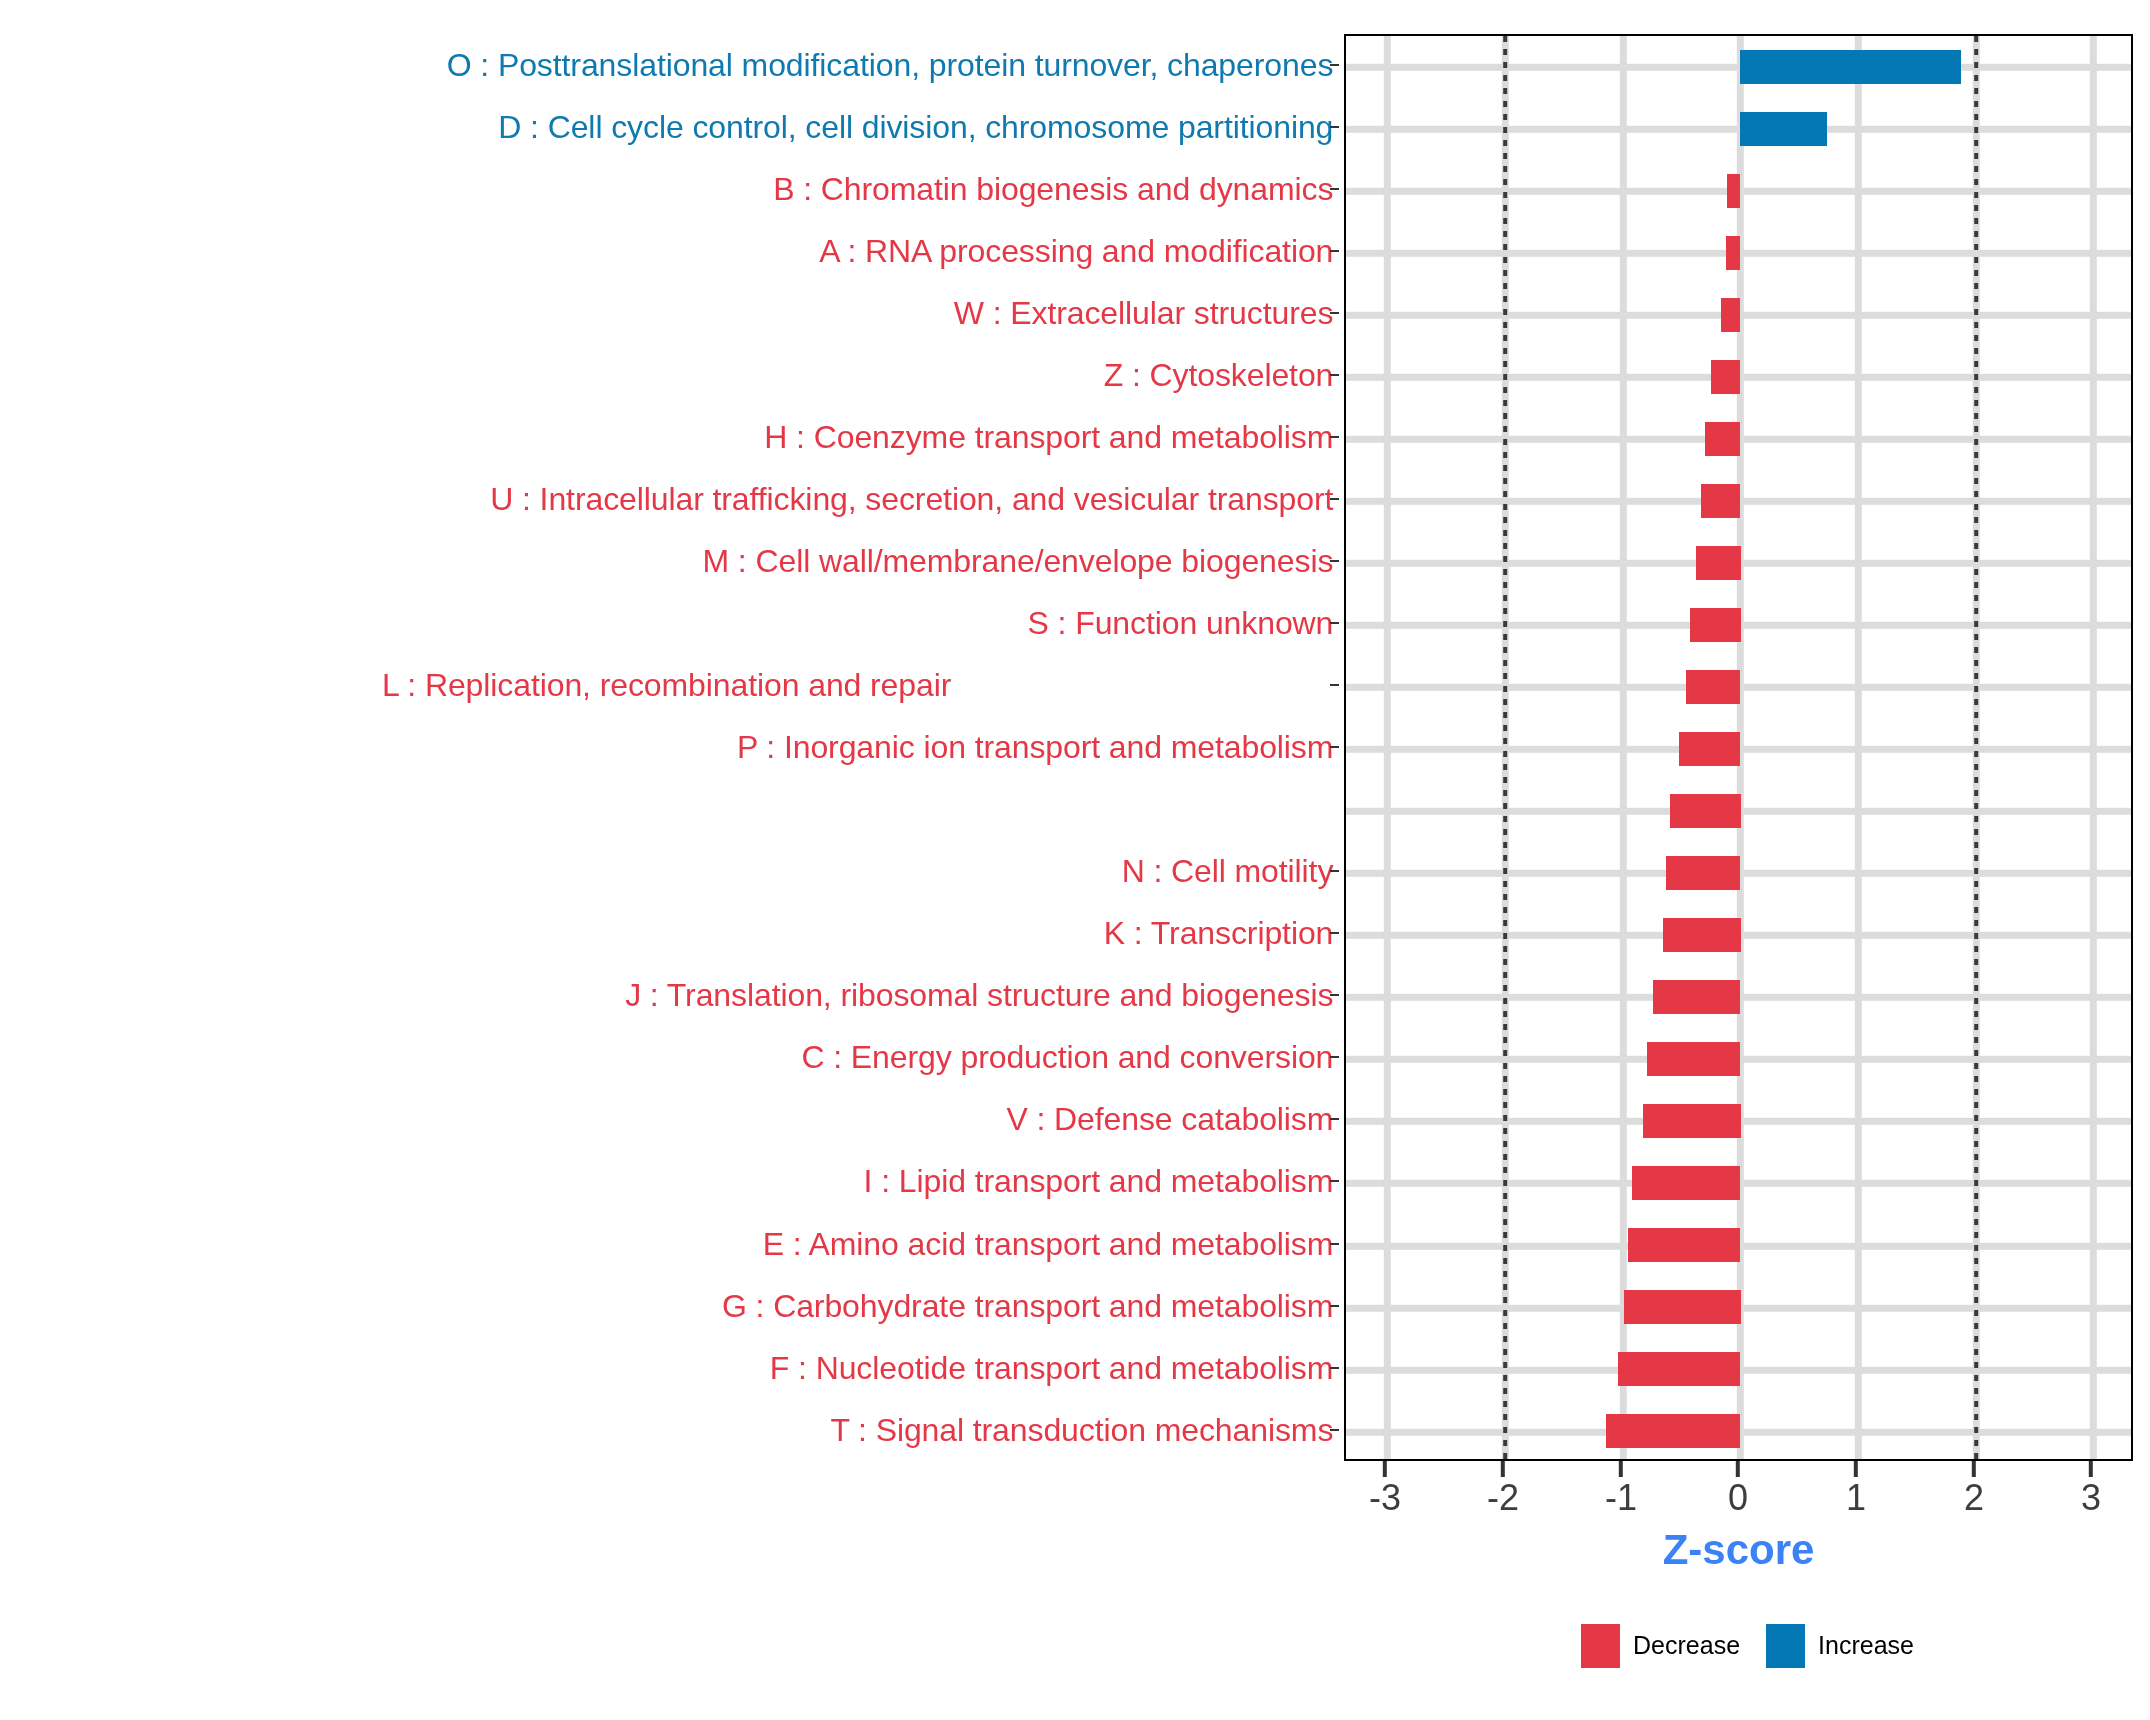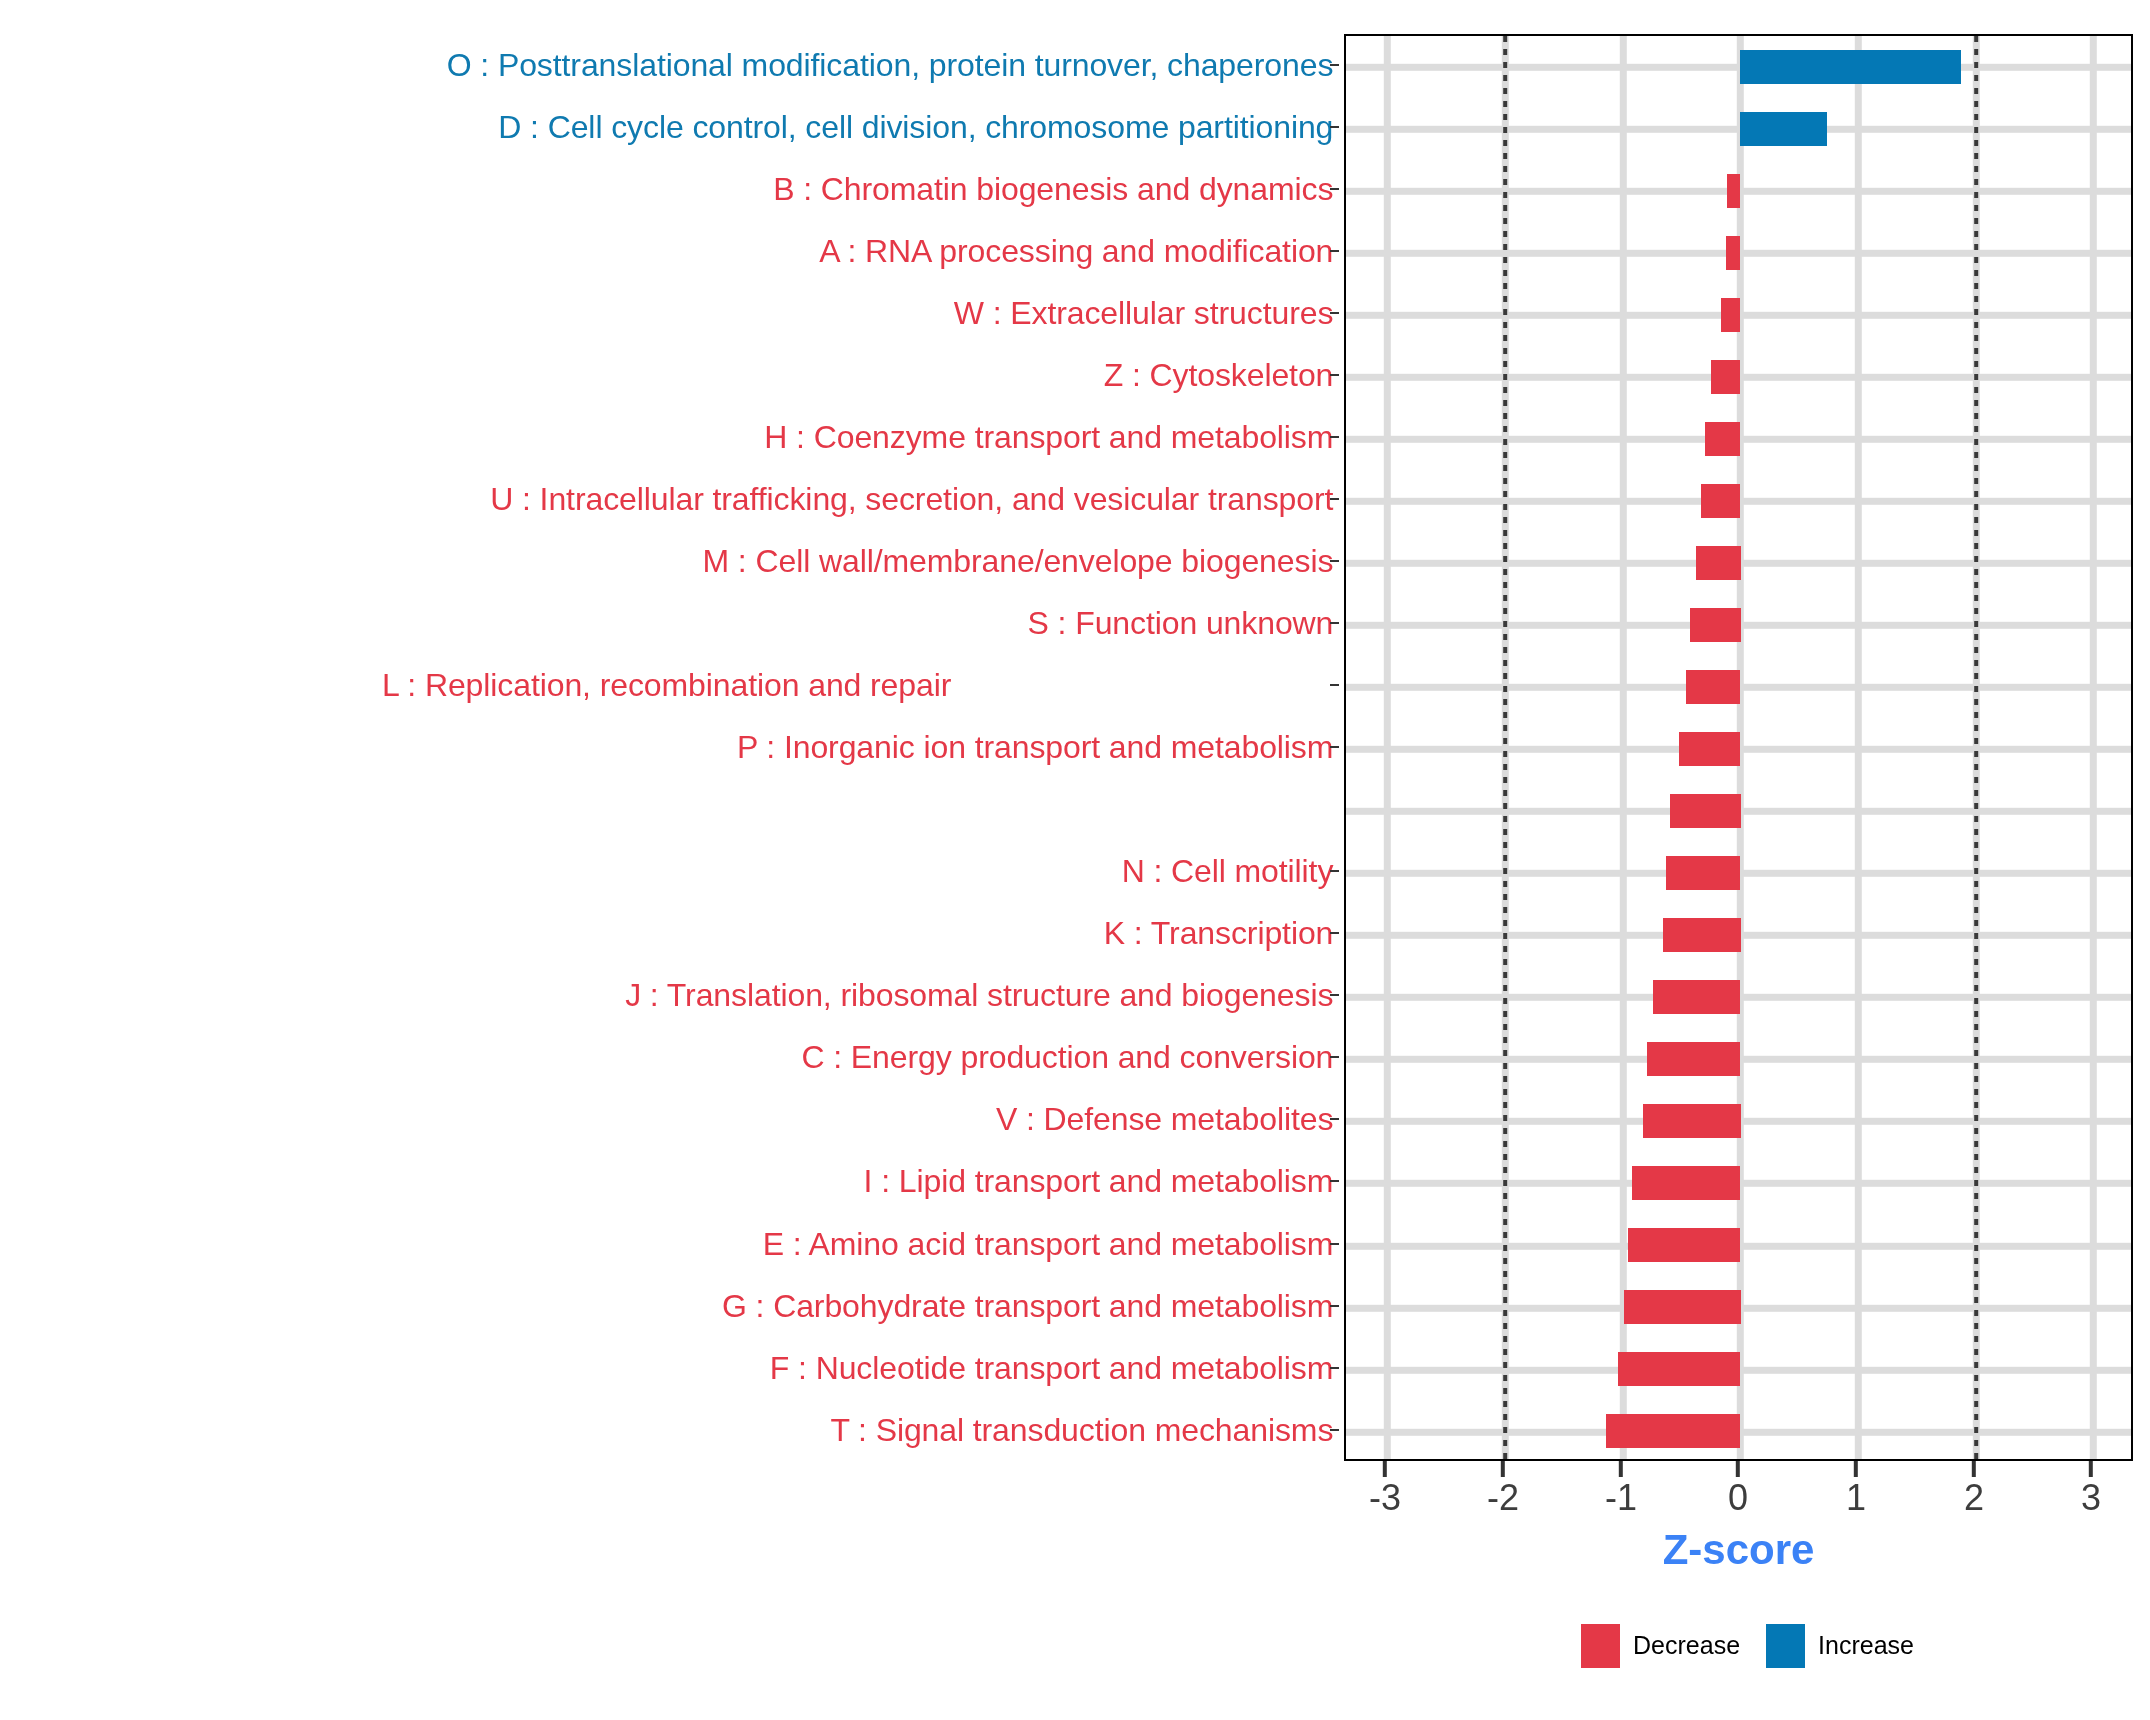--- a/index.html
+++ b/index.html
@@ -130,21 +130,21 @@
       </div>
       <div class="lbl-row" style="top: 930px; height: 62px;">
         <span class="lbl-text dec">J : Translation, ribosomal structure and biogenesis</span>
         <span class="tickmark" style="top: 30px;"></span>
       </div>
       <div class="lbl-row" style="top: 992px; height: 62px; padding-left: 40px;">
         <span class="lbl-text dec">C : Energy production and conversion</span>
         <span class="tickmark" style="top: 30px;"></span>
       </div>
       <div class="lbl-row" style="top: 1054px; height: 62px;">
-        <span class="lbl-text dec">V : Defense metabolites</span>
+        <span class="lbl-text dec">V : Defense catabolism</span>
         <span class="tickmark" style="top: 30px;"></span>
       </div>
       <div class="lbl-row" style="top: 1116px; height: 62px;">
         <span class="lbl-text dec">I : Lipid transport and metabolism</span>
         <span class="tickmark" style="top: 30px;"></span>
       </div>
       <div class="lbl-row" style="top: 1179px; height: 62px;">
         <span class="lbl-text dec">E : Amino acid transport and metabolism</span>
         <span class="tickmark" style="top: 30px;"></span>
       </div>

